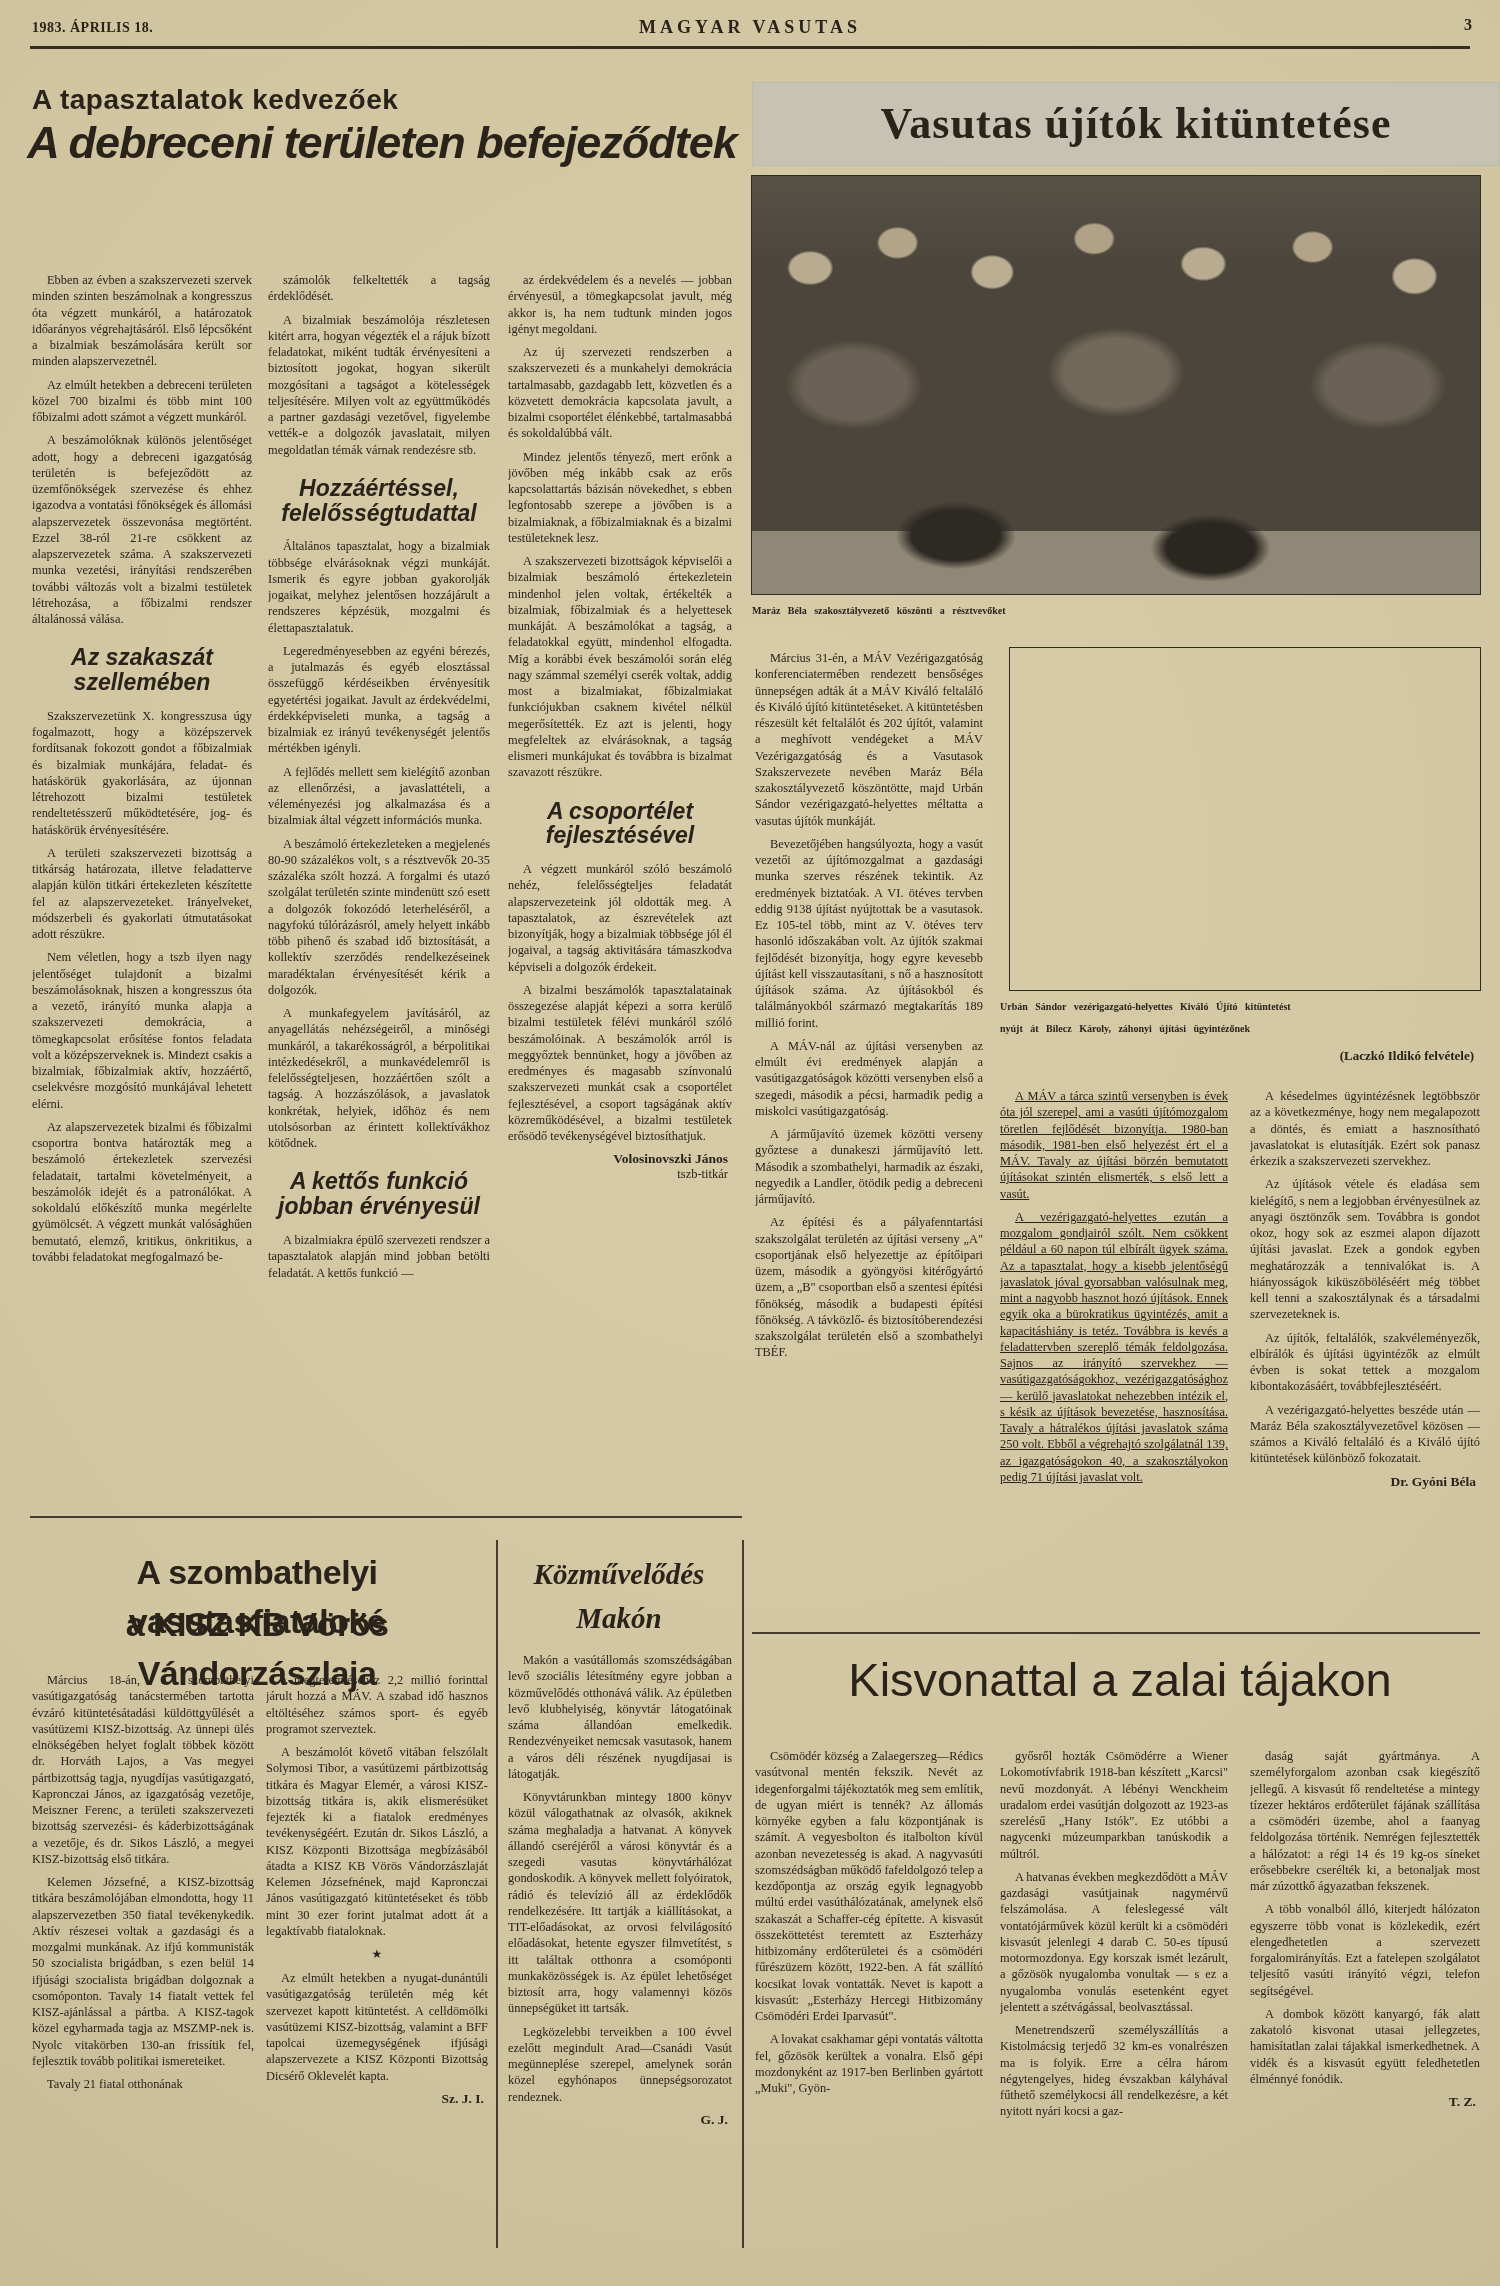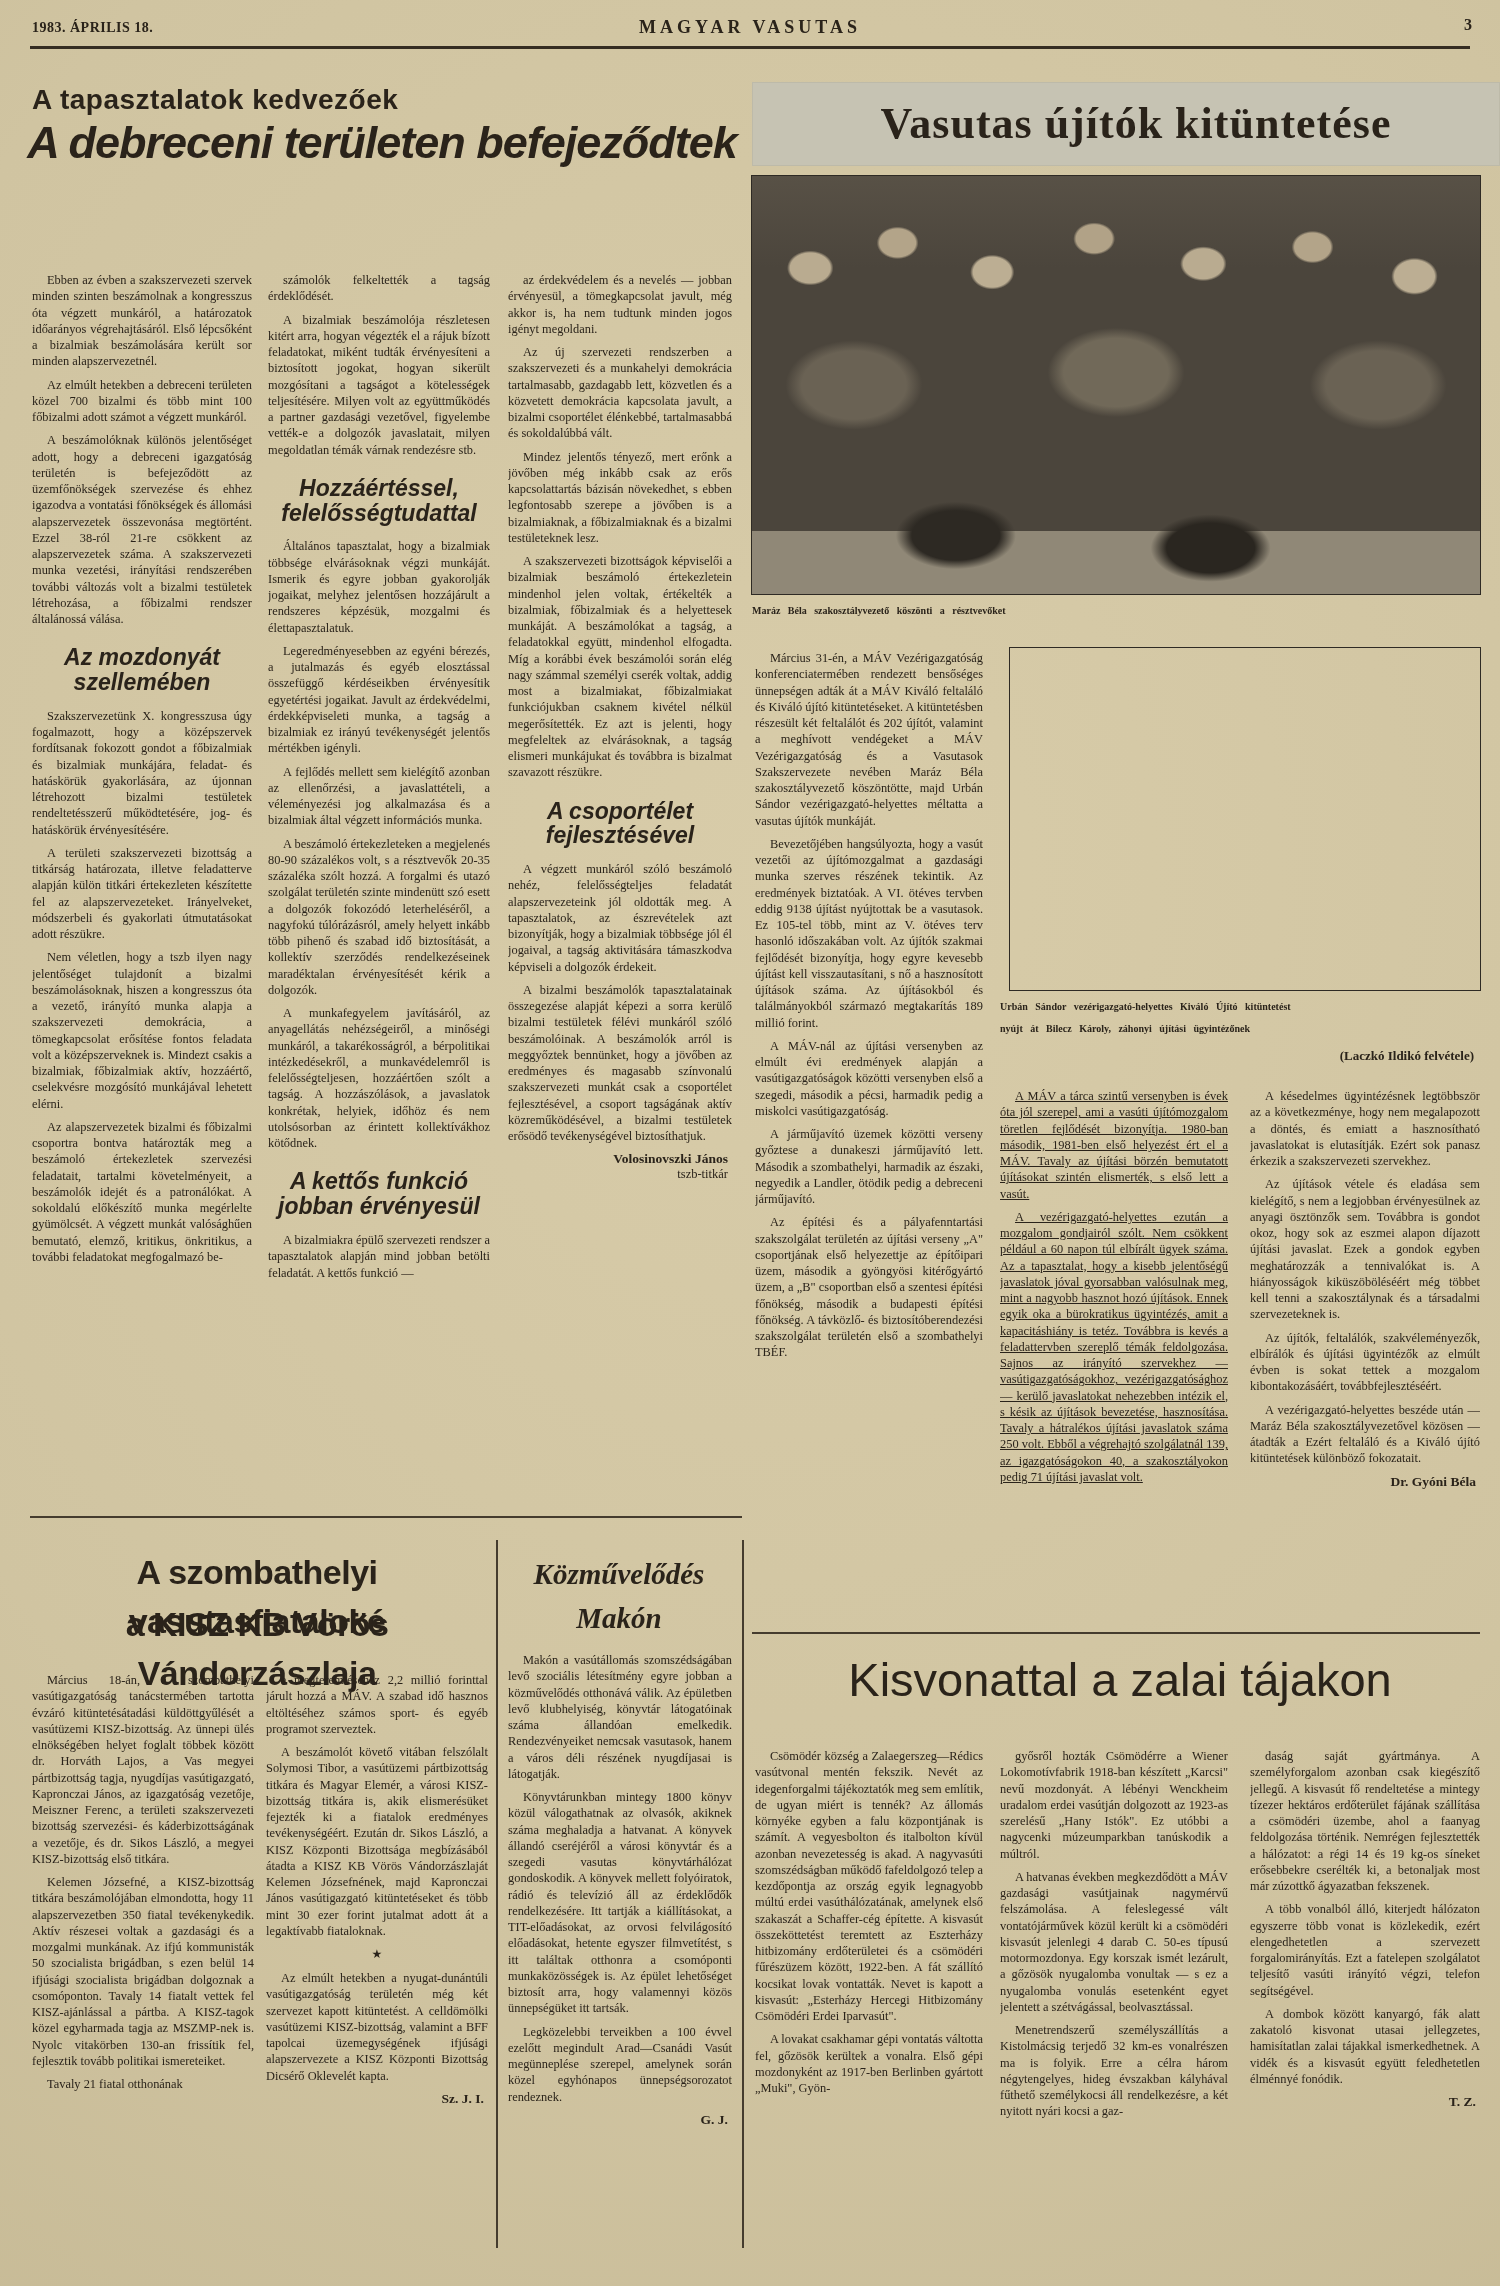--- a/index.html
+++ b/index.html
@@ -76,21 +76,21 @@
   <div class="abs hdr-masthead" style="left:0;top:17px;">MAGYAR VASUTAS</div>
   <div class="abs hdr-page" style="right:28px;top:16px;">3</div>
   <div class="abs rule-h" style="left:30px;right:30px;top:46px;"></div>
 
   <div class="abs kicker" style="left:32px;top:84px;">A tapasztalatok kedvezőek</div>
   <div class="abs head-ital" style="left:26px;top:120px;width:712px;">A debreceni területen befejeződtek</div>
   <div class="col" style="left:32px;top:272px;width:220px;height:1236px;">
       <p class="par">Ebben az évben a szakszervezeti szervek minden szinten beszámolnak a kongresszus óta végzett munkáról, a határozatok időarányos végrehajtásáról. Első lépcsőként a bizalmiak beszámolására került sor minden alapszervezetnél.</p>
       <p class="par">Az elmúlt hetekben a debreceni területen közel 700 bizalmi és több mint 100 főbizalmi adott számot a végzett munkáról.</p>
       <p class="par">A beszámolóknak különös jelentőséget adott, hogy a debreceni igazgatóság területén is befejeződött az üzemfőnökségek szervezése és ehhez igazodva a vontatási főnökségek és állomási alapszervezetek összevonása megtörtént. Ezzel 38-ról 21-re csökkent az alapszervezetek száma. A szakszervezeti munka vezetési, irányítási rendszerében további változás volt a bizalmi testületek létrehozása, a főbizalmi rendszer általánossá válása.</p>
-      <h3 class="subhead">Az mozdonyát szellemében</h3>
+      <h3 class="subhead">Az szakaszát szellemében</h3>
       <p class="par">Szakszervezetünk X. kongresszusa úgy fogalmazott, hogy a középszervek fordítsanak fokozott gondot a főbizalmiak és bizalmiak munkájára, feladat- és hatáskörük gyakorlására, az újonnan létrehozott bizalmi testületek rendeltetésszerű működtetésére, jog- és hatáskörük érvényesítésére.</p>
       <p class="par">A területi szakszervezeti bizottság a titkárság határozata, illetve feladatterve alapján külön titkári értekezleten készítette fel az alapszervezeteket. Irányelveket, módszerbeli és gyakorlati útmutatásokat adott részükre.</p>
       <p class="par">Nem véletlen, hogy a tszb ilyen nagy jelentőséget tulajdonít a bizalmi beszámolásoknak, hiszen a kongresszus óta a vezető, irányító munka alapja a szakszervezeti demokrácia, a tömegkapcsolat erősítése fontos feladata volt a középszerveknek is. Mindezt csakis a bizalmiak, főbizalmiak aktív, hozzáértő, cselekvésre mozgósító munkájával lehetett elérni.</p>
       <p class="par">Az alapszervezetek bizalmi és főbizalmi csoportra bontva határozták meg a beszámoló értekezletek szervezési feladatait, tartalmi követelményeit, a beszámolók idejét és a patronálókat. A sokoldalú előkészítő munka megérlelte gyümölcsét. A végzett munkát valósághűen bemutató, elemző, kritikus, önkritikus, a további feladatokat megfogalmazó be-</p>
     </div>
   <div class="col" style="left:268px;top:272px;width:222px;height:1236px;">
       <p class="par">számolók felkeltették a tagság érdeklődését.</p>
       <p class="par">A bizalmiak beszámolója részletesen kitért arra, hogyan végezték el a rájuk bízott feladatokat, miként tudták érvényesíteni a biztosított jogokat, hogyan sikerült mozgósítani a tagságot a kötelességek teljesítésére. Milyen volt az együttműködés a partner gazdasági vezetővel, figyelembe vették-e a dolgozók javaslatait, milyen megoldatlan témák várnak rendezésre stb.</p>
       <h3 class="subhead">Hozzáértéssel, felelősségtudattal</h3>
       <p class="par">Általános tapasztalat, hogy a bizalmiak többsége elvárásoknak végzi munkáját. Ismerik és egyre jobban gyakorolják jogaikat, melyhez jelentősen hozzájárult a rendszeres képzésük, mozgalmi és élettapasztalatuk.</p>
@@ -130,21 +130,21 @@
   <div class="abs caption" style="left:1000px;top:1022px;width:480px;">nyújt át Bilecz Károly, záhonyi újítási ügyintézőnek</div>
   <div class="abs credit" style="left:1000px;top:1048px;width:474px;">(Laczkó Ildikó felvétele)</div>
   <div class="col" style="left:1000px;top:1088px;width:228px;height:536px;text-decoration:underline;">
       <p class="par">A MÁV a tárca szintű versenyben is évek óta jól szerepel, ami a vasúti újítómozgalom töretlen fejlődését bizonyítja. 1980-ban második, 1981-ben első helyezést ért el a MÁV. Tavaly az újítási börzén bemutatott újításokat szintén elismerték, s első lett a vasút.</p>
       <p class="par">A vezérigazgató-helyettes ezután a mozgalom gondjairól szólt. Nem csökkent például a 60 napon túl elbírált ügyek száma. Az a tapasztalat, hogy a kisebb jelentőségű javaslatok jóval gyorsabban valósulnak meg, mint a nagyobb hasznot hozó újítások. Ennek egyik oka a bürokratikus ügyintézés, amit a kapacitáshiány is tetéz. Továbbra is kevés a feladattervben szereplő témák feldolgozása. Sajnos az irányító szervekhez — vasútigazgatóságokhoz, vezérigazgatósághoz — kerülő javaslatokat nehezebben intézik el, s késik az újítások bevezetése, hasznosítása. Tavaly a hátralékos újítási javaslatok száma 250 volt. Ebből a végrehajtó szolgálatnál 139, az igazgatóságokon 40, a szakosztályokon pedig 71 újítási javaslat volt.</p>
     </div>
   <div class="col" style="left:1250px;top:1088px;width:230px;height:536px;">
       <p class="par">A késedelmes ügyintézésnek legtöbbször az a következménye, hogy nem megalapozott a döntés, és emiatt a hasznosítható javaslatokat is elutasítják. Ezért sok panasz érkezik a szakszervezeti szervekhez.</p>
       <p class="par">Az újítások vétele és eladása sem kielégítő, s nem a legjobban érvényesülnek az anyagi ösztönzők sem. Továbbra is gondot okoz, hogy sok az eszmei alapon díjazott újítási javaslat. Ezek a gondok egyben meghatározzák a tennivalókat is. A hiányosságok kiküszöböléséért még többet kell tenni a szakosztálynak és a társadalmi szervezeteknek is.</p>
       <p class="par">Az újítók, feltalálók, szakvéleményezők, elbírálók és újítási ügyintézők az elmúlt évben is sokat tettek a mozgalom kibontakozásáért, továbbfejlesztéséért.</p>
-      <p class="par">A vezérigazgató-helyettes beszéde után — Maráz Béla szakosztályvezetővel közösen — átadták a Ezért feltaláló és a Kiváló újító kitüntetések különböző fokozatait.</p>
+      <p class="par">A vezérigazgató-helyettes beszéde után — Maráz Béla szakosztályvezetővel közösen — számos a Kiváló feltaláló és a Kiváló újító kitüntetések különböző fokozatait.</p>
       <p class="byline">Dr. Gyóni Béla</p>
     </div>
 
   <div class="abs rule-thin" style="left:30px;top:1516px;width:712px;"></div>
   <div class="abs rule-thin" style="left:752px;top:1632px;width:728px;"></div>
   <div class="abs rule-v" style="left:496px;top:1540px;height:708px;"></div>
   <div class="abs rule-v" style="left:742px;top:1540px;height:708px;"></div>
 
   <div class="abs head-sz" style="left:26px;top:1548px;width:462px;">A szombathelyi vasutasfiataloké</div>
   <div class="abs head-sz" style="left:26px;top:1600px;width:462px;">a KISZ KB Vörös Vándorzászlaja</div>

